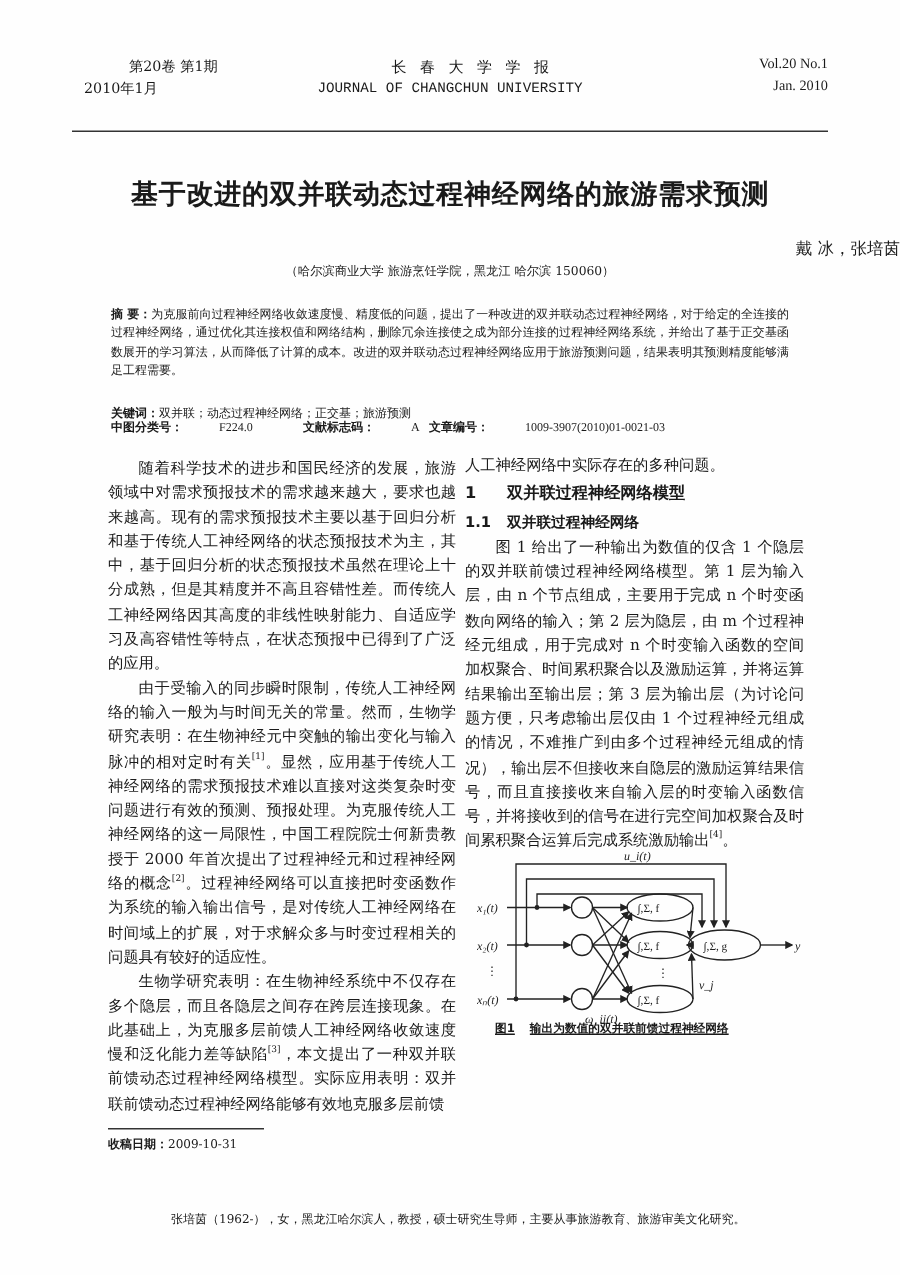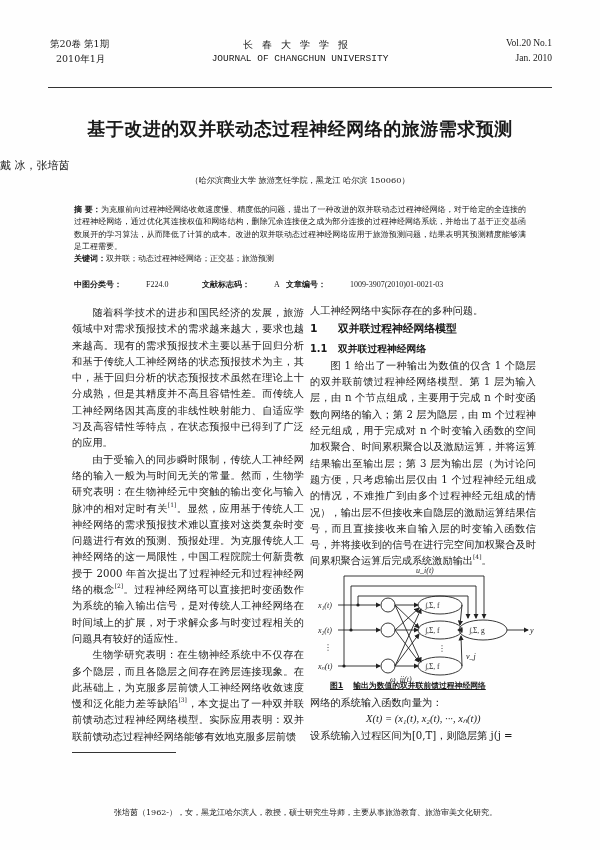--- a/index.html
+++ b/index.html
@@ -1,36 +1,36 @@
 <!DOCTYPE html>
 <html><head>
 <meta charset="utf-8">
 <style>
   html,body{margin:0;padding:0;}
   body{width:600px;height:850px;background:#fefefe;position:relative;overflow:hidden;
        font-family:"DejaVu Serif","Liberation Serif",serif;color:#1a1a1a;}
   .page{position:absolute;left:0;top:0;width:600px;height:850px;}
   
   .hdr{position:absolute;left:48px;right:48px;top:38px;height:34px;}
-  .hdr .l1,.hdr .c1,.hdr .r1{position:absolute;top:0;font-size:9.5px;}
+  .hdr .l1,.hdr .c1,.hdr .r1{position:absolute;top:0;font-size:9.5px;margin-left:36px;}
   .hdr .l2,.hdr .c2,.hdr .r2{position:absolute;top:15px;font-size:9.5px;}
   .hdr .l1,.hdr .l2{left:2px;}
   .hdr .l2{left:8px;}
   .hdr .r1,.hdr .r2{right:0;text-align:right;font-family:Liberation Serif, serif;}
   .hdr .c1{left:0;right:0;text-align:center;letter-spacing:9px;font-size:10px;}
   .hdr .c2{left:0;right:0;text-align:center;font-family:Liberation Mono, monospace;font-size:9.5px;}
   .hdr-rule{position:absolute;left:48px;right:48px;top:87px;border-top:1.5px solid #333;}
   
   .title{position:absolute;left:0;right:0;top:117px;text-align:center;font-size:18px;font-weight:bold;letter-spacing:0.5px;}
-  .authors{position:absolute;left:0;right:0;top:158px;text-align:left;font-size:11px;}
+  .authors{position:absolute;left:0;right:0;top:158px;text-align:right;font-size:11px;}
   .affil{position:absolute;left:0;right:0;top:175px;text-align:center;font-size:8.2px;}
   
   .abstract{position:absolute;left:74px;right:74px;top:204px;font-size:8px;line-height:12.3px;text-align:justify;}
   .abstract b{font-family:"DejaVu Sans",sans-serif;}
-  .kw{margin-top:0;}
+  .kw{margin-top:17px;}
   .cls{position:absolute;left:74px;right:60px;top:279px;font-size:8px;font-family:"DejaVu Sans",sans-serif;font-weight:bold;}
   .cls span{display:inline-block;}
   .cls .v{font-weight:normal;font-family:"Liberation Serif",serif;margin-left:24px;}
   
   .col{position:absolute;font-size:10.2px;line-height:16.3px;text-align:justify;}
   .col-left{left:72px;width:232px;top:305px;}
   .col-right{left:310px;width:226px;top:303px;}
   .col p{margin:0;text-indent:2em;}
   .col p.noindent{text-indent:0;}
   sup{font-size:6px;vertical-align:5px;line-height:0;}
@@ -149,22 +149,18 @@
       <text x="120" y="89" font-style="normal">⋮</text>
       <text x="107" y="107" font-style="normal" font-size="7.5">∫,Σ, f</text>
       <text x="151" y="71" font-style="normal" font-size="7.5">∫,Σ, g</text>
       <text x="148" y="97">v_j</text>
       <text x="212" y="71">y</text>
     </g>
   </svg>
 
   <div class="figcap"><span class="n">图1</span><span>输出为数值的双并联前馈过程神经网络</span></div>
 
-  <div class="after-fig">
-    <div>网络的系统输入函数向量为：</div>
-    <div class="eq">X(t) = (x₁(t), x₂(t), ···, xₙ(t))</div>
-    <div>设系统输入过程区间为[0,T]，则隐层第 j(j =</div>
-  </div>
 
   <div class="fn-rule"></div>
+  <div class="fn fn1"><b>收稿日期：</b><span>2009-10-31</span></div>
   <div class="fn fn3">张培茵（1962-），女，黑龙江哈尔滨人，教授，硕士研究生导师，主要从事旅游教育、旅游审美文化研究。</div>
 
 </div>
 
 </body></html>

